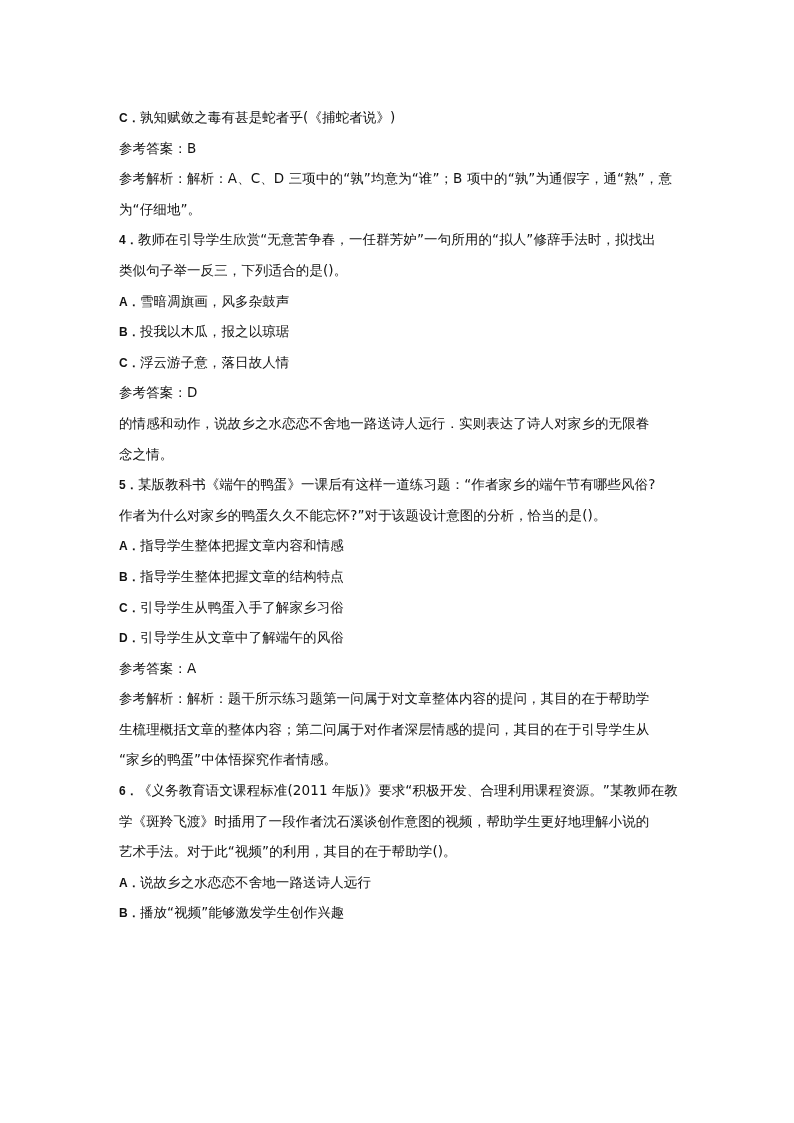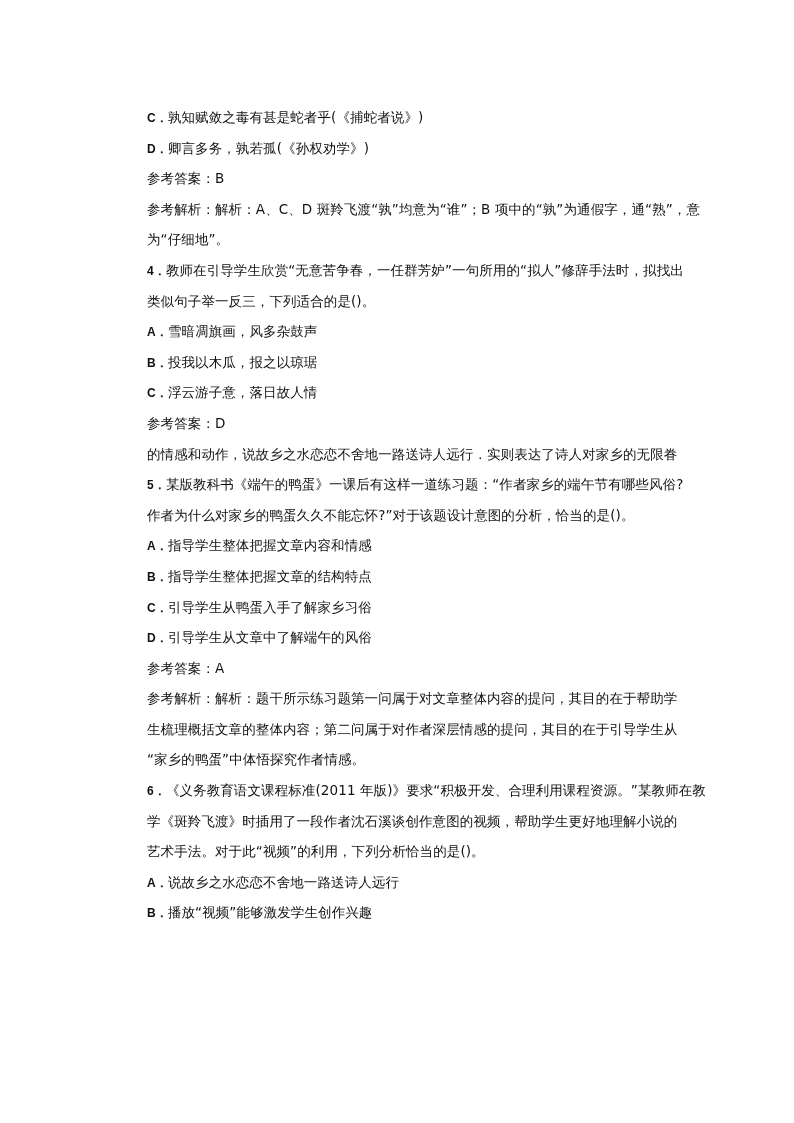--- a/index.html
+++ b/index.html
@@ -1,45 +1,45 @@
 <!DOCTYPE html>
 <html><head>
 <meta charset="utf-8">
 <style>
   html, body { margin: 0; padding: 0; background: #ffffff; }
   body { width: 794px; height: 1123px; position: relative; overflow: hidden;
          font-family: "DejaVu Sans", "Liberation Sans", sans-serif; color: #111; }
-  .page { position: absolute; left: 119px; top: 102px; width: 560px; margin-left: 28px; }
+  .page { position: absolute; left: 119px; top: 102px; width: 560px; }
   .line { font-size: 13.5px; line-height: 30.6px; height: 30.6px; white-space: nowrap; letter-spacing: 0.1px; }
   .label { font-family: "Liberation Sans", sans-serif; font-weight: bold; font-size: 12px; }
 </style>
 </head>
 <body>
 
 <div class="page">
   <div class="line"><span class="label">C．</span><span>孰知赋敛之毒有甚是蛇者乎(《捕蛇者说》)</span></div>
-  <div class="line"><span class="label">D．</span><span>卿言多务，孰若孤(《孙权劝学》)</span></div>
   <div class="line">参考答案：B</div>
-  <div class="line">参考解析：解析：A、C、D 斑羚飞渡“孰”均意为“谁”；B 项中的“孰”为通假字，通“熟”，意</div>
+  <div class="line">参考解析：解析：A、C、D 三项中的“孰”均意为“谁”；B 项中的“孰”为通假字，通“熟”，意</div>
   <div class="line">为“仔细地”。</div>
   <div class="line"><span class="label">4．</span><span>教师在引导学生欣赏“无意苦争春，一任群芳妒”一句所用的“拟人”修辞手法时，拟找出</span></div>
   <div class="line">类似句子举一反三，下列适合的是()。</div>
   <div class="line"><span class="label">A．</span><span>雪暗凋旗画，风多杂鼓声</span></div>
   <div class="line"><span class="label">B．</span><span>投我以木瓜，报之以琼琚</span></div>
   <div class="line"><span class="label">C．</span><span>浮云游子意，落日故人情</span></div>
   <div class="line">参考答案：D</div>
   <div class="line">的情感和动作，说故乡之水恋恋不舍地一路送诗人远行．实则表达了诗人对家乡的无限眷</div>
+  <div class="line">念之情。</div>
   <div class="line"><span class="label">5．</span><span>某版教科书《端午的鸭蛋》一课后有这样一道练习题：“作者家乡的端午节有哪些风俗?</span></div>
   <div class="line">作者为什么对家乡的鸭蛋久久不能忘怀?”对于该题设计意图的分析，恰当的是()。</div>
   <div class="line"><span class="label">A．</span><span>指导学生整体把握文章内容和情感</span></div>
   <div class="line"><span class="label">B．</span><span>指导学生整体把握文章的结构特点</span></div>
   <div class="line"><span class="label">C．</span><span>引导学生从鸭蛋入手了解家乡习俗</span></div>
   <div class="line"><span class="label">D．</span><span>引导学生从文章中了解端午的风俗</span></div>
   <div class="line">参考答案：A</div>
   <div class="line">参考解析：解析：题干所示练习题第一问属于对文章整体内容的提问，其目的在于帮助学</div>
   <div class="line">生梳理概括文章的整体内容；第二问属于对作者深层情感的提问，其目的在于引导学生从</div>
   <div class="line">“家乡的鸭蛋”中体悟探究作者情感。</div>
   <div class="line"><span class="label">6．</span><span>《义务教育语文课程标准(2011 年版)》要求“积极开发、合理利用课程资源。”某教师在教</span></div>
   <div class="line">学《斑羚飞渡》时插用了一段作者沈石溪谈创作意图的视频，帮助学生更好地理解小说的</div>
-  <div class="line">艺术手法。对于此“视频”的利用，下列分析恰当的是()。</div>
+  <div class="line">艺术手法。对于此“视频”的利用，其目的在于帮助学()。</div>
   <div class="line"><span class="label">A．</span><span>说故乡之水恋恋不舍地一路送诗人远行</span></div>
   <div class="line"><span class="label">B．</span><span>播放“视频”能够激发学生创作兴趣</span></div>
 </div>
 
 </body></html>

